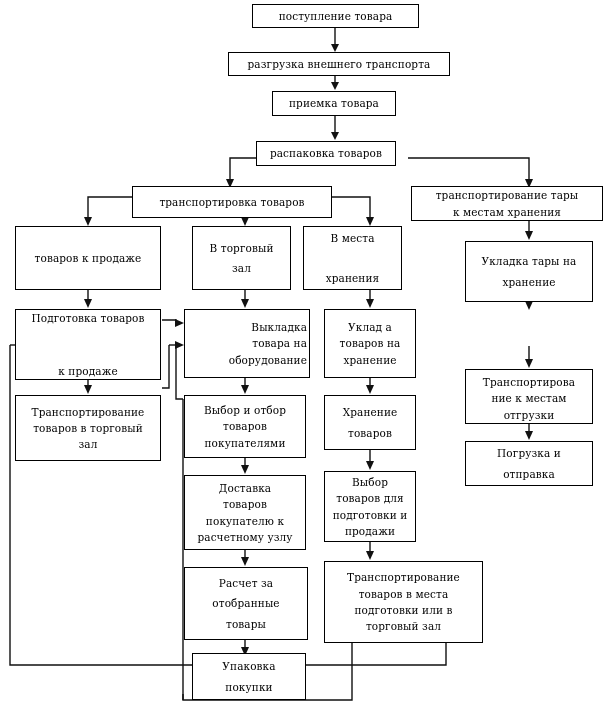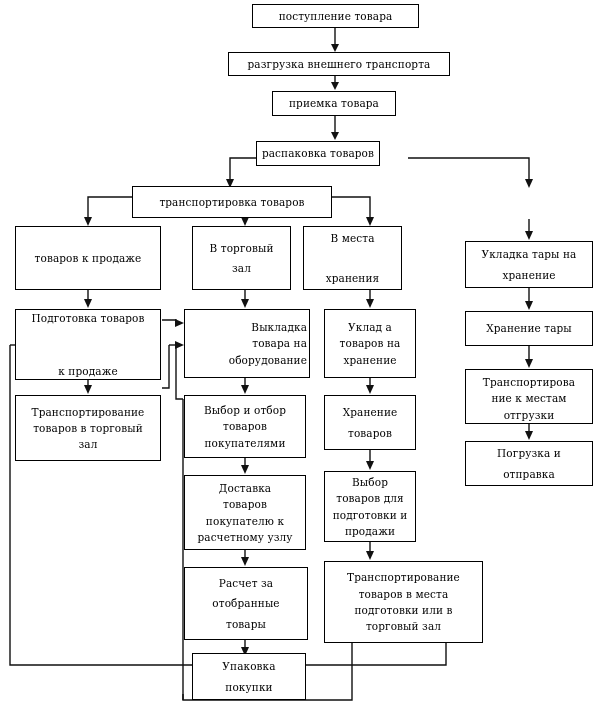--- a/index.html
+++ b/index.html
@@ -148,44 +148,48 @@
   </div>
 
   <div class="node" style="left:228px; top:52px; width:222px; height:24px;">
     <span class="ln">разгрузка внешнего транспорта</span>
   </div>
 
   <div class="node" style="left:272px; top:91px; width:124px; height:25px;">
     <span class="ln">приемка товара</span>
   </div>
 
-  <div class="node" style="left:256px; top:141px; width:124px; height:25px;">
+  <div class="node" style="left:256px; top:141px; width:140px; height:25px;">
     <span class="ln">распаковка товаров</span>
   </div>
 
   <div class="node" style="left:132px; top:186px; width:200px; height:32px;">
     <span class="ln">транспортировка товаров</span>
   </div>
 
+  <div class="node tight" style="left:411px; top:186px; width:192px; height:35px;">
+    <span class="ln">транспортирование тары</span>
+    <span class="ln">к местам хранения</span>
+  </div>
 
   <div class="node" style="left:15px; top:226px; width:146px; height:64px;">
     <span class="ln">товаров к продаже</span>
   </div>
 
   <div class="node" style="left:192px; top:226px; width:99px; height:64px;">
     <span class="ln">В торговый</span>
     <span class="ln">зал</span>
   </div>
 
   <div class="node" style="left:303px; top:226px; width:99px; height:64px;gap:20px;">
     <span class="ln">В места</span>
     <span class="ln">хранения</span>
   </div>
 
-  <div class="node" style="left:465px; top:241px; width:128px; height:47px;">
+  <div class="node" style="left:465px; top:241px; width:128px; height:61px;">
     <span class="ln">Укладка тары на</span>
     <span class="ln">хранение</span>
   </div>
 
   <div class="node" style="left:15px; top:309px; width:146px; height:71px;gap:33px;">
     <span class="ln">Подготовка товаров</span>
     <span class="ln">к продаже</span>
   </div>
 
   <div class="node tight" style="left:184px; top:309px; width:126px; height:69px;align-items:flex-end;">
@@ -193,23 +197,20 @@
     <span class="ln">товара на</span>
     <span class="ln">оборудование</span>
   </div>
 
   <div class="node tight" style="left:324px; top:309px; width:92px; height:69px;">
     <span class="ln">Уклад а</span>
     <span class="ln">товаров на</span>
     <span class="ln">хранение</span>
   </div>
 
-  <div class="node" style="left:465px; top:311px; width:128px; height:35px;">
-    <span class="ln">Хранение тары</span>
-  </div>
 
   <div class="node tight" style="left:15px; top:395px; width:146px; height:66px;">
     <span class="ln">Транспортирование</span>
     <span class="ln">товаров в торговый</span>
     <span class="ln">зал</span>
   </div>
 
   <div class="node tight" style="left:184px; top:395px; width:122px; height:63px;">
     <span class="ln">Выбор и отбор</span>
     <span class="ln">товаров</span>

